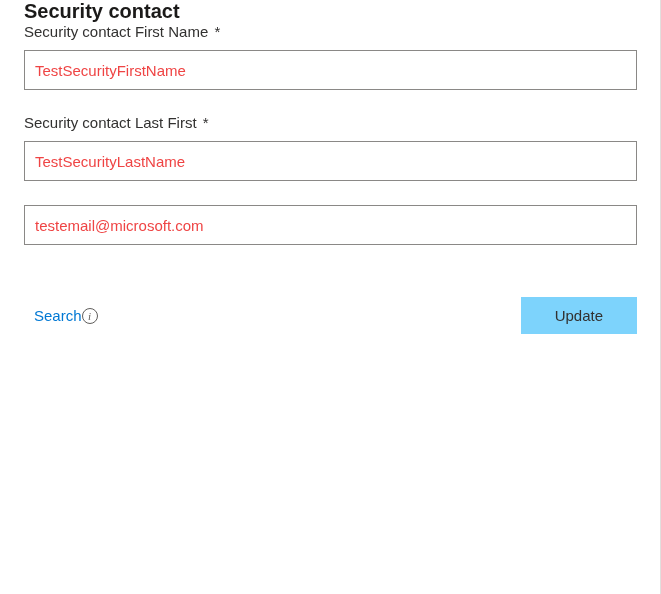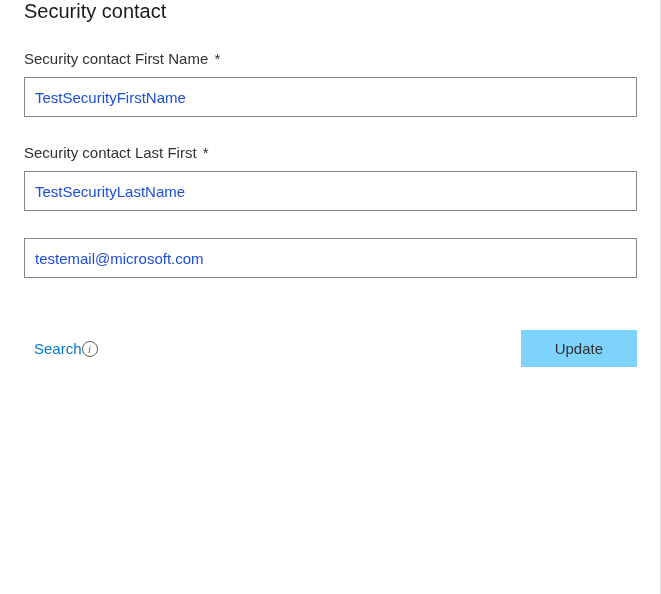--- a/index.html
+++ b/index.html
@@ -15,46 +15,45 @@
       overflow: hidden;
       color: #323130;
     }
     .container {
       padding: 0 24px 0 24px;
       position: relative;
       height: 100%;
     }
     .section-title {
       font-size: 20px;
-      font-weight: 400;
+      font-weight: 700;
       color: #1b1a19;
       padding-top: 0;
     }
     .field-group {
       margin-bottom: 24px;
-      margin-top: 27px;
     }
     .field-label {
       font-size: 15px;
       font-weight: 400;
       color: #323130;
       display: block;
       margin-bottom: 10px;
     }
     .required {
       margin-left: 2px;
     }
     .text-input {
       width: 100%;
       height: 40px;
       border: 1px solid #8a8886;
       padding: 0 10px;
       font-size: 15px;
       font-family: inherit;
-      color: #1d4ed8;
+      color: #ef4444;
       background: #fff;
       outline: none;
     }
     .footer {
       display: flex;
       align-items: center;
       justify-content: space-between;
       padding-top: 28px;
     }
     .footer-left {

